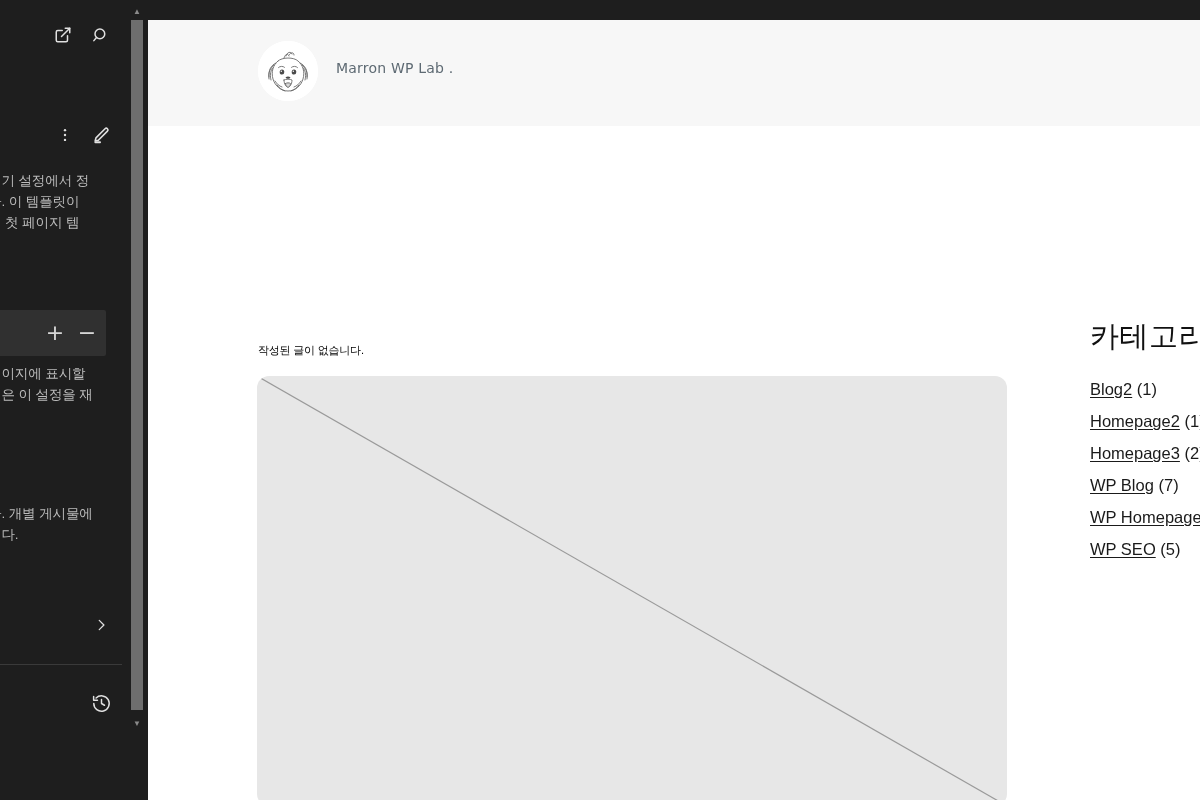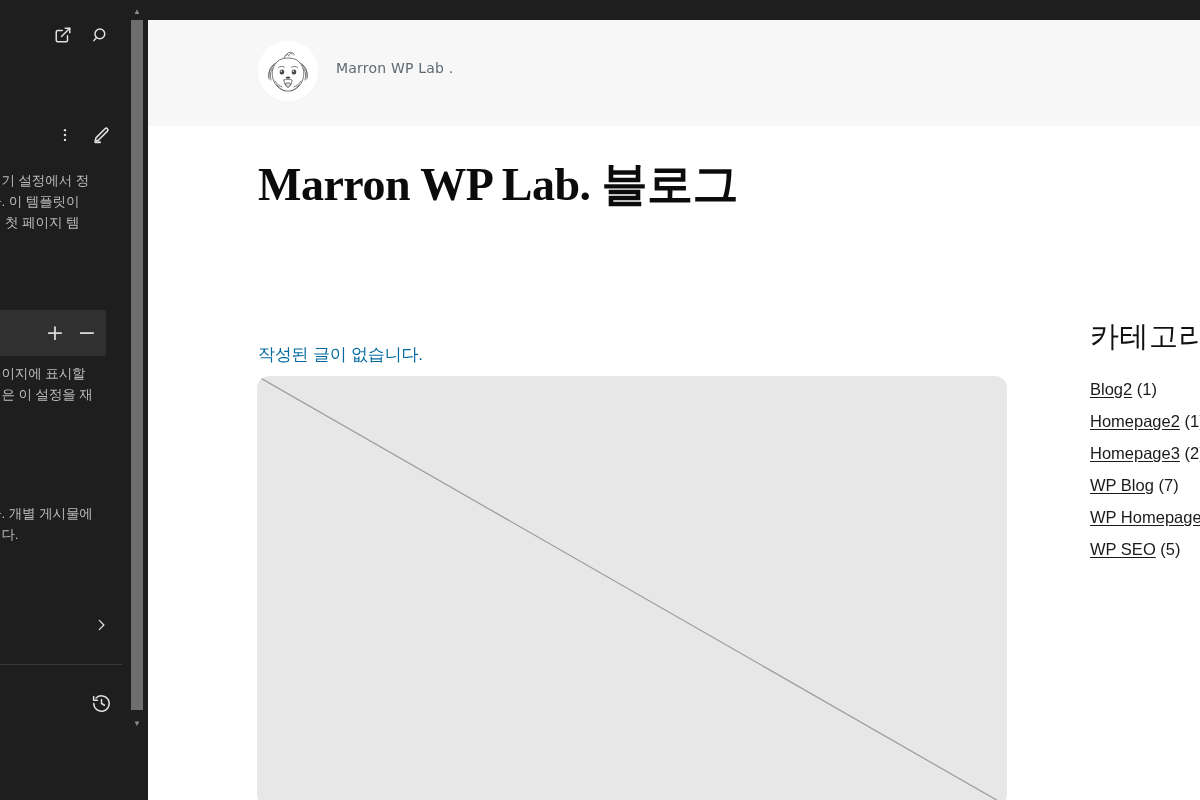--- a/index.html
+++ b/index.html
@@ -173,22 +173,22 @@
     font-size: 46px;
     line-height: 1.1;
     color: #0b0b0b;
     letter-spacing: -0.5px;
     white-space: nowrap;
   }
 
   .no-posts {
     position: absolute;
     left: 110px; top: 323px;
-    font-size: 17px;
-    color: #0369a1;
+    font-size: 11px;
+    color: #000000;
     letter-spacing: -0.2px;
   }
 
   .media-placeholder {
     position: absolute;
     left: 109px; top: 356px;
     width: 750px; height: 430px;
     background: #e7e7e7;
     border-radius: 12px;
     overflow: hidden;
@@ -355,21 +355,20 @@
           <path d="M17 40 C19 43 21 45 24 46"></path>
           <path d="M43 40 C41 43 39 45 36 46"></path>
           <path d="M19 44 C21 47 24 49 27 50"></path>
           <path d="M41 44 C39 47 36 49 33 50"></path>
         </g>
       </svg>
     </div>
 
     <div class="site-title-link">Marron WP Lab .</div>
 
-    <h1 class="page-title">Marron WP Lab. 블로그</h1>
 
     <div class="no-posts">작성된 글이 없습니다.</div>
 
     <div class="media-placeholder">
       <svg viewBox="0 0 750 430" preserveAspectRatio="none" xmlns="http://www.w3.org/2000/svg">
         <line x1="0" y1="0" x2="750" y2="430" stroke="#9a9a9a" stroke-width="1.2"></line>
       </svg>
     </div>
 
     <div class="cat-widget">

